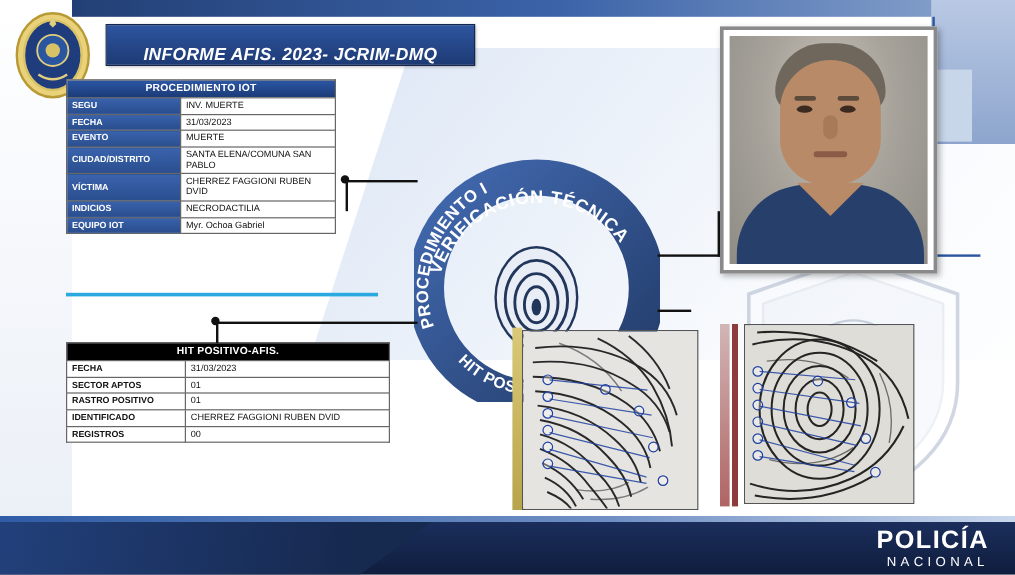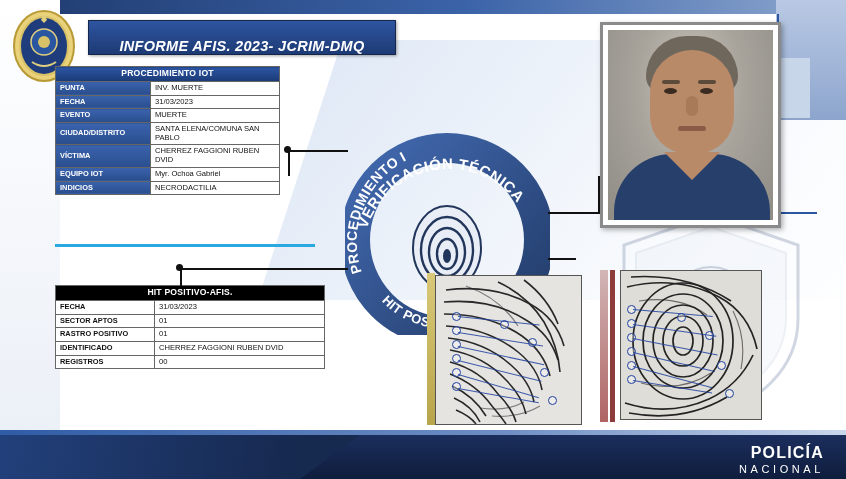--- a/index.html
+++ b/index.html
@@ -85,21 +85,21 @@
     clip-path: polygon(0 0, 360px 0, 300px 44px, 0 44px);
   }
   .footer-text {
     position: absolute;
     right: 22px; bottom: 4px;
     text-align: right;
     color: #ffffff;
     line-height: 1;
   }
   .footer-text .main {
-    font-size: 16px;
+    font-size: 21px;
     font-weight: bold;
     letter-spacing: 1.2px;
   }
   .footer-text .sub {
     font-size: 11px;
     letter-spacing: 3.6px;
     margin-top: 3px;
   }
 
   
@@ -433,46 +433,46 @@
   </text>
 </svg>
 
 <div class="tbl-shadow"></div>
 <table class="tbl" id="tbl-procedimiento">
   <tbody>
     <tr>
       <td class="hdr" colspan="2">PROCEDIMIENTO IOT</td>
     </tr>
     <tr>
-      <td class="lbl">PUNTA</td>
+      <td class="lbl">SEGU</td>
       <td class="val">INV. MUERTE</td>
     </tr>
     <tr>
       <td class="lbl">FECHA</td>
       <td class="val">31/03/2023</td>
     </tr>
     <tr>
       <td class="lbl">EVENTO</td>
       <td class="val">MUERTE</td>
     </tr>
     <tr>
       <td class="lbl">CIUDAD/DISTRITO</td>
       <td class="val">SANTA ELENA/COMUNA SAN PABLO</td>
     </tr>
     <tr>
       <td class="lbl">VÍCTIMA</td>
       <td class="val">CHERREZ FAGGIONI RUBEN DVID</td>
     </tr>
     <tr>
+      <td class="lbl">INDICIOS</td>
+      <td class="val">NECRODACTILIA</td>
+    </tr>
+    <tr>
       <td class="lbl">EQUIPO IOT</td>
       <td class="val">Myr. Ochoa Gabriel</td>
-    </tr>
-    <tr>
-      <td class="lbl">INDICIOS</td>
-      <td class="val">NECRODACTILIA</td>
     </tr>
   </tbody>
 </table>
 <div class="tbl-underline"></div>
 
 <table class="tbl" id="tbl-hit">
   <tbody>
     <tr>
       <td class="hdr" colspan="2">HIT POSITIVO-AFIS.</td>
     </tr>

